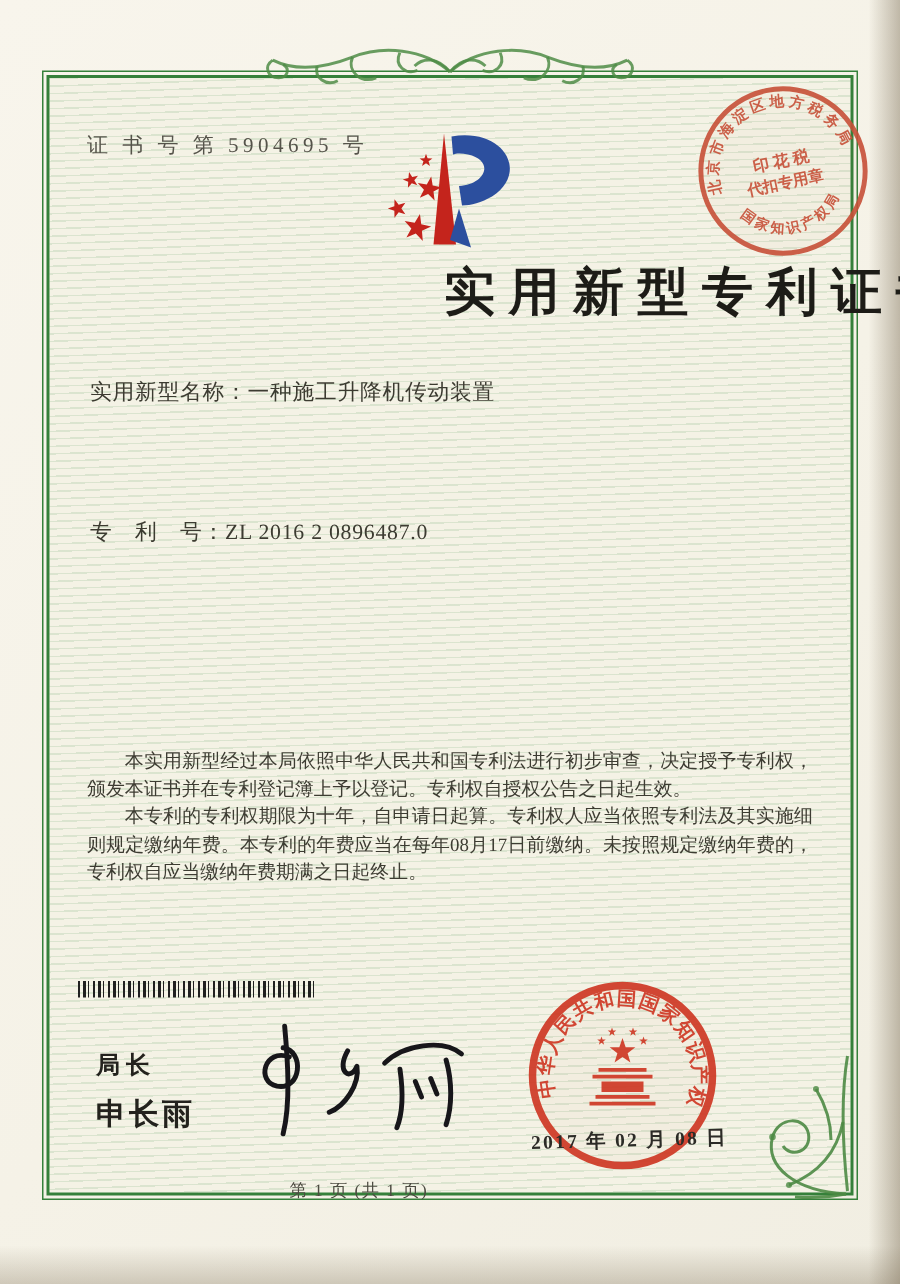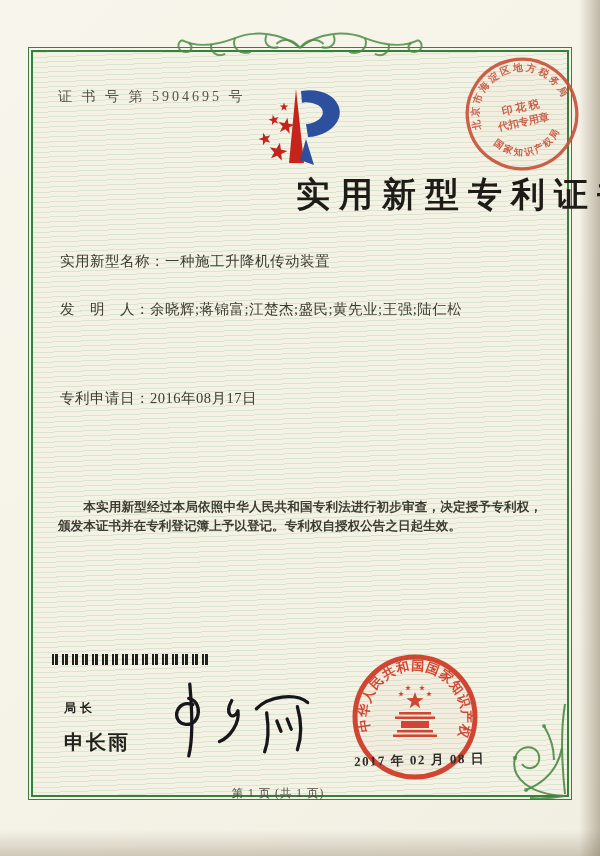--- a/index.html
+++ b/index.html
@@ -46,33 +46,32 @@
   }
 
   .field { position:absolute; left:60px; width:482px; font-size:14.5px; color:#3c3b31; letter-spacing:0.5px; }
   .field .flabel { color:#3c3b31; }
   .field .fvalue { color:#3c3b31; }
 
   .body-text {
     position:absolute; left:58px; top:498px; width:484px;
     font-size:12.6px; line-height:18.5px; color:#3d3c32;
     text-align:justify;
-    font-weight:bold;
   }
   .body-text p { text-indent:2em; }
 
   .barcode {
     position:absolute; left:52px; top:654px; width:160px; height:11px;
     background:repeating-linear-gradient(90deg,
       #202020 0 1.6px, transparent 1.6px 3.4px,
       #202020 3.4px 5.6px, transparent 5.6px 6.6px,
       #202020 6.6px 7.4px, transparent 7.4px 10px);
   }
 
-  .signer-role { position:absolute; left:64px; top:700px; font-size:12px; color:#23221d; letter-spacing:4px; font-weight:600; }
+  .signer-role { position:absolute; left:64px; top:700px; font-size:16px; color:#23221d; letter-spacing:4px; font-weight:600; }
   .signer-name { position:absolute; left:64px; top:729px; font-size:20px; color:#23221d; letter-spacing:2px; font-weight:600; }
 
   .signature { position:absolute; left:158px; top:678px; width:164px; height:82px; }
   .signature path { stroke:#17161a; stroke-width:3.2; fill:none; stroke-linecap:round; stroke-linejoin:round; }
 
   .main-seal { position:absolute; left:350px; top:652px; width:130px; height:130px; opacity:.93; }
   .main-seal .ring { stroke:#cf3a26; stroke-width:5; fill:rgba(207,58,38,0.03); }
   .main-seal text { fill:#cf3a26; font-weight:bold; font-family:"Liberation Serif","DejaVu Serif",serif; }
   .emblem { fill:#cf3a26; }
 
@@ -85,21 +84,21 @@
   .tax-seal { position:absolute; left:460px; top:52px; width:124px; height:124px; transform:rotate(-12deg); opacity:.9; }
   .tax-seal .ring { stroke:#c75038; stroke-width:3.2; fill:rgba(199,80,56,0.03); }
   .tax-seal text { fill:#c75038; font-weight:bold; font-family:"Liberation Serif","DejaVu Serif",serif; }
 
   .corner-flourish { position:absolute; right:32px; bottom:56px; width:92px; height:112px; }
   .corner-flourish path { stroke:#4c8a44; stroke-width:2; fill:none; opacity:.9; }
   .corner-flourish circle { fill:#4c8a44; opacity:.8; }
 
   .page-footer {
     position:absolute; left:193px; top:786px; width:170px;
-    text-align:center; font-size:11.5px; color:#4c4b41; letter-spacing:1px;
+    font-size:11.5px; color:#4c4b41; letter-spacing:1px;
   }
 </style>
 </head>
 <body>
 
 <div class="page">
 
   <svg width="0" height="0" style="position:absolute" aria-hidden="true">
     <defs>
       <path id="star" d="M0,-10 L2.35,-3.24 L9.51,-3.09 L3.8,1.24 L5.88,8.09 L0,4 L-5.88,8.09 L-3.8,1.24 L-9.51,-3.09 L-2.35,-3.24 Z"></path>
@@ -133,29 +132,27 @@
     <polygon points="66,62 74,88 60,83" fill="#2c4f9e"></polygon>
   </svg>
 
   <div class="cert-no">证 书 号 第 5904695 号</div>
 
   <div class="title">实用新型专利证书</div>
 
   <div class="field" style="top:252px">
     <span class="flabel">实用新型名称：</span><span class="fvalue">一种施工升降机传动装置</span>
   </div>
-  <div class="field" style="top:300px">
-    <span class="flabel">发　明　人：</span><span class="fvalue">余晓辉;蒋锦富;江楚杰;盛民;黄先业;王强;陆仁松</span>
-  </div>
-  <div class="field" style="top:389px">
-    <span class="flabel">专利申请日：</span><span class="fvalue">2016年08月17日</span>
+  <div class="field" style="top:345px">
+    <span class="flabel">专　利　号：</span><span class="fvalue">ZL 2016 2 0896487.0</span>
   </div>
 
   <div class="body-text">
     <p>本实用新型经过本局依照中华人民共和国专利法进行初步审查，决定授予专利权，颁发本证书并在专利登记簿上予以登记。专利权自授权公告之日起生效。</p>
+    <p>本专利的专利权期限为十年，自申请日起算。专利权人应当依照专利法及其实施细则规定缴纳年费。本专利的年费应当在每年08月17日前缴纳。未按照规定缴纳年费的，专利权自应当缴纳年费期满之日起终止。</p>
   </div>
 
   <div class="barcode"></div>
 
   <div class="signer-role">局长</div>
   <div class="signer-name">申长雨</div>
 
   <svg class="signature" viewBox="0 0 160 80">
     <path d="M34,26 C18,20 12,42 26,45 C42,48 44,22 30,20"></path>
     <path d="M31,6 C33,28 35,56 30,76"></path>

